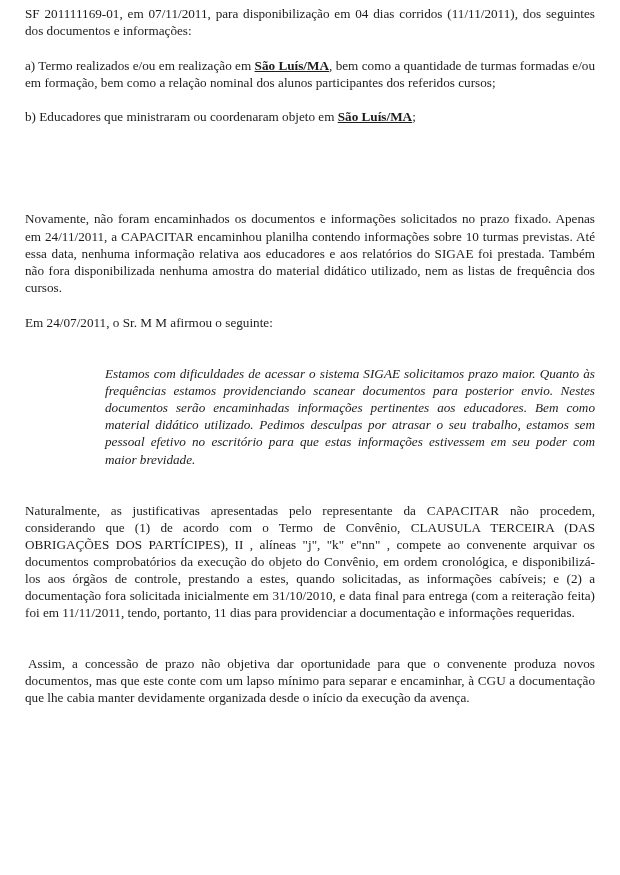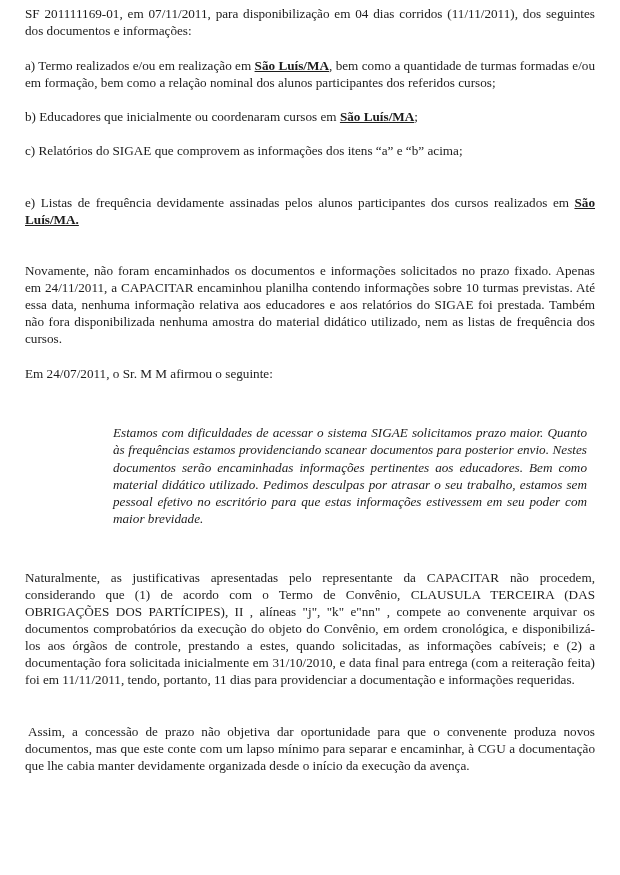--- a/index.html
+++ b/index.html
@@ -29,21 +29,21 @@
     font-size: 13.2px;
     line-height: 17.1px;
     text-align: justify;
     text-justify: inter-word;
     color: #1c1c1c;
   }
   .gap-sm { height: 16px; }
   .gap-md { height: 17px; }
   .gap-lg { height: 18px; }
   .quote {
-    margin: 8px;
+    margin: 0;
     padding: 0 0 0 80px;
     font-style: italic;
     font-size: 13.2px;
     line-height: 17.1px;
     text-align: justify;
     text-justify: inter-word;
     color: #1c1c1c;
   }
   .place {
     font-weight: bold;
@@ -59,32 +59,30 @@
 <div class="page">
 
   <p>SF 201111169-01, em 07/11/2011, para disponibilização em 04 dias corridos (11/11/2011), dos seguintes dos documentos e informações:</p>
 
   <div class="gap-lg"></div>
 
   <p><span>a) Termo realizados e/ou em realização em </span><span class="place">São Luís/MA</span><span>, bem como a quantidade de turmas formadas e/ou em formação, bem como a relação nominal dos alunos participantes dos referidos cursos;</span></p>
 
   <div class="gap-md"></div>
 
-  <p><span>b) Educadores que inicialmente ou coordenaram cursos em </span><span class="place">São Luís/MA</span><span>;</span></p>
-
-  <div class="gap-md"></div>
-
-  <p><span>c) Relatórios do SIGAE que comprovem as informações dos itens “a” e “b” acima;</span></p>
+  <p><span>b) Educadores que ministraram ou coordenaram objeto em </span><span class="place">São Luís/MA</span><span>;</span></p>
 
   <div class="gap-md"></div>
 
 
   <div class="gap-md"></div>
 
-  <p><span>e) Listas de frequência devidamente assinadas pelos alunos participantes dos cursos realizados em </span><span class="place">São Luís/MA.</span></p>
+
+  <div class="gap-md"></div>
+
 
   <div class="gap-lg"></div>
   <div class="gap-sm"></div>
 
   <p>Novamente, não foram encaminhados os documentos e informações solicitados no prazo fixado. Apenas em 24/11/2011, a CAPACITAR encaminhou planilha contendo informações sobre 10 turmas previstas. Até essa data, nenhuma informação relativa aos educadores e aos relatórios do SIGAE foi prestada. Também não fora disponibilizada nenhuma amostra do material didático utilizado, nem as listas de frequência dos cursos.</p>
 
   <div class="gap-lg"></div>
 
   <p>Em 24/07/2011, o Sr. M M afirmou o seguinte:</p>
 

